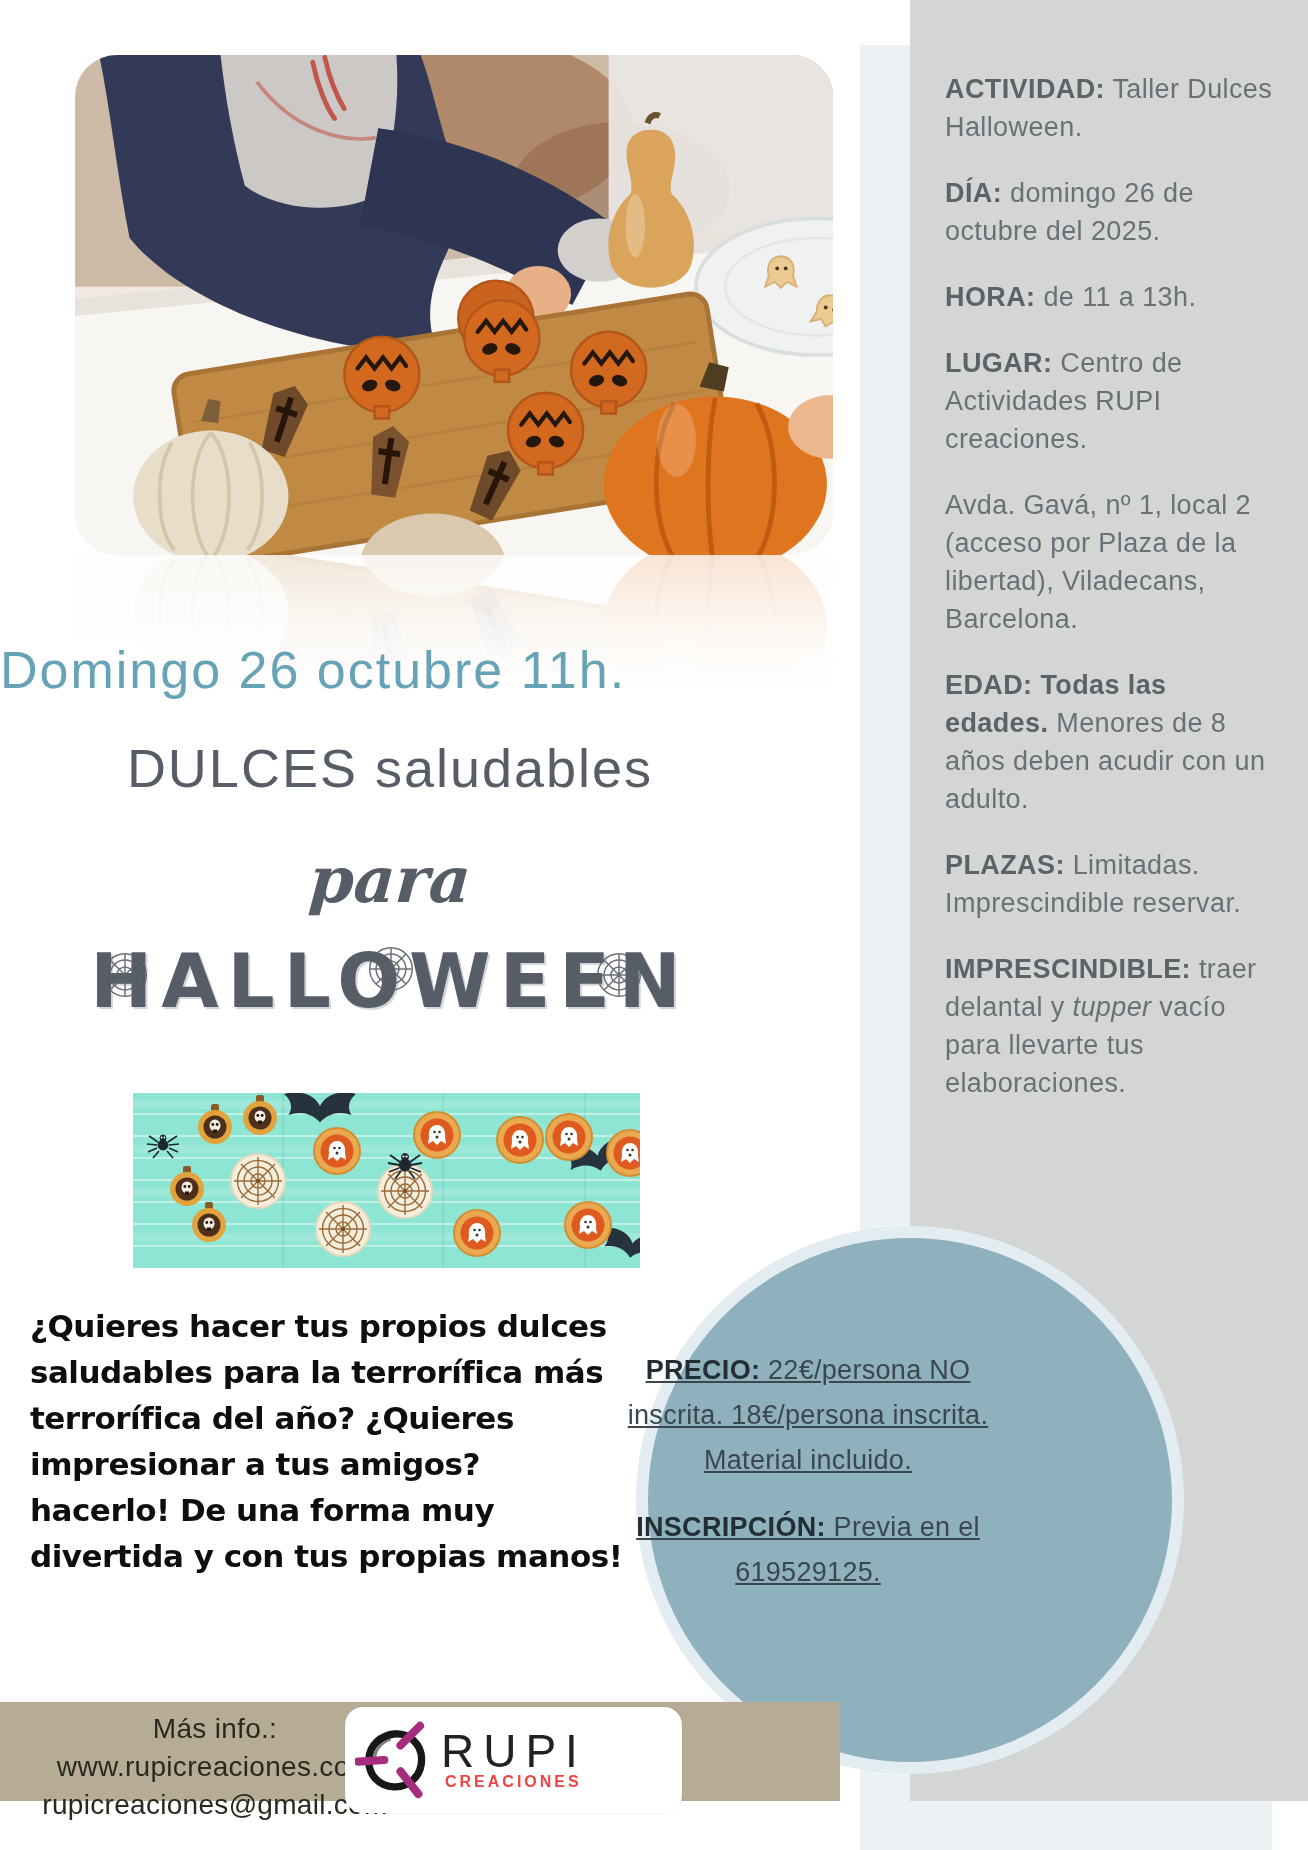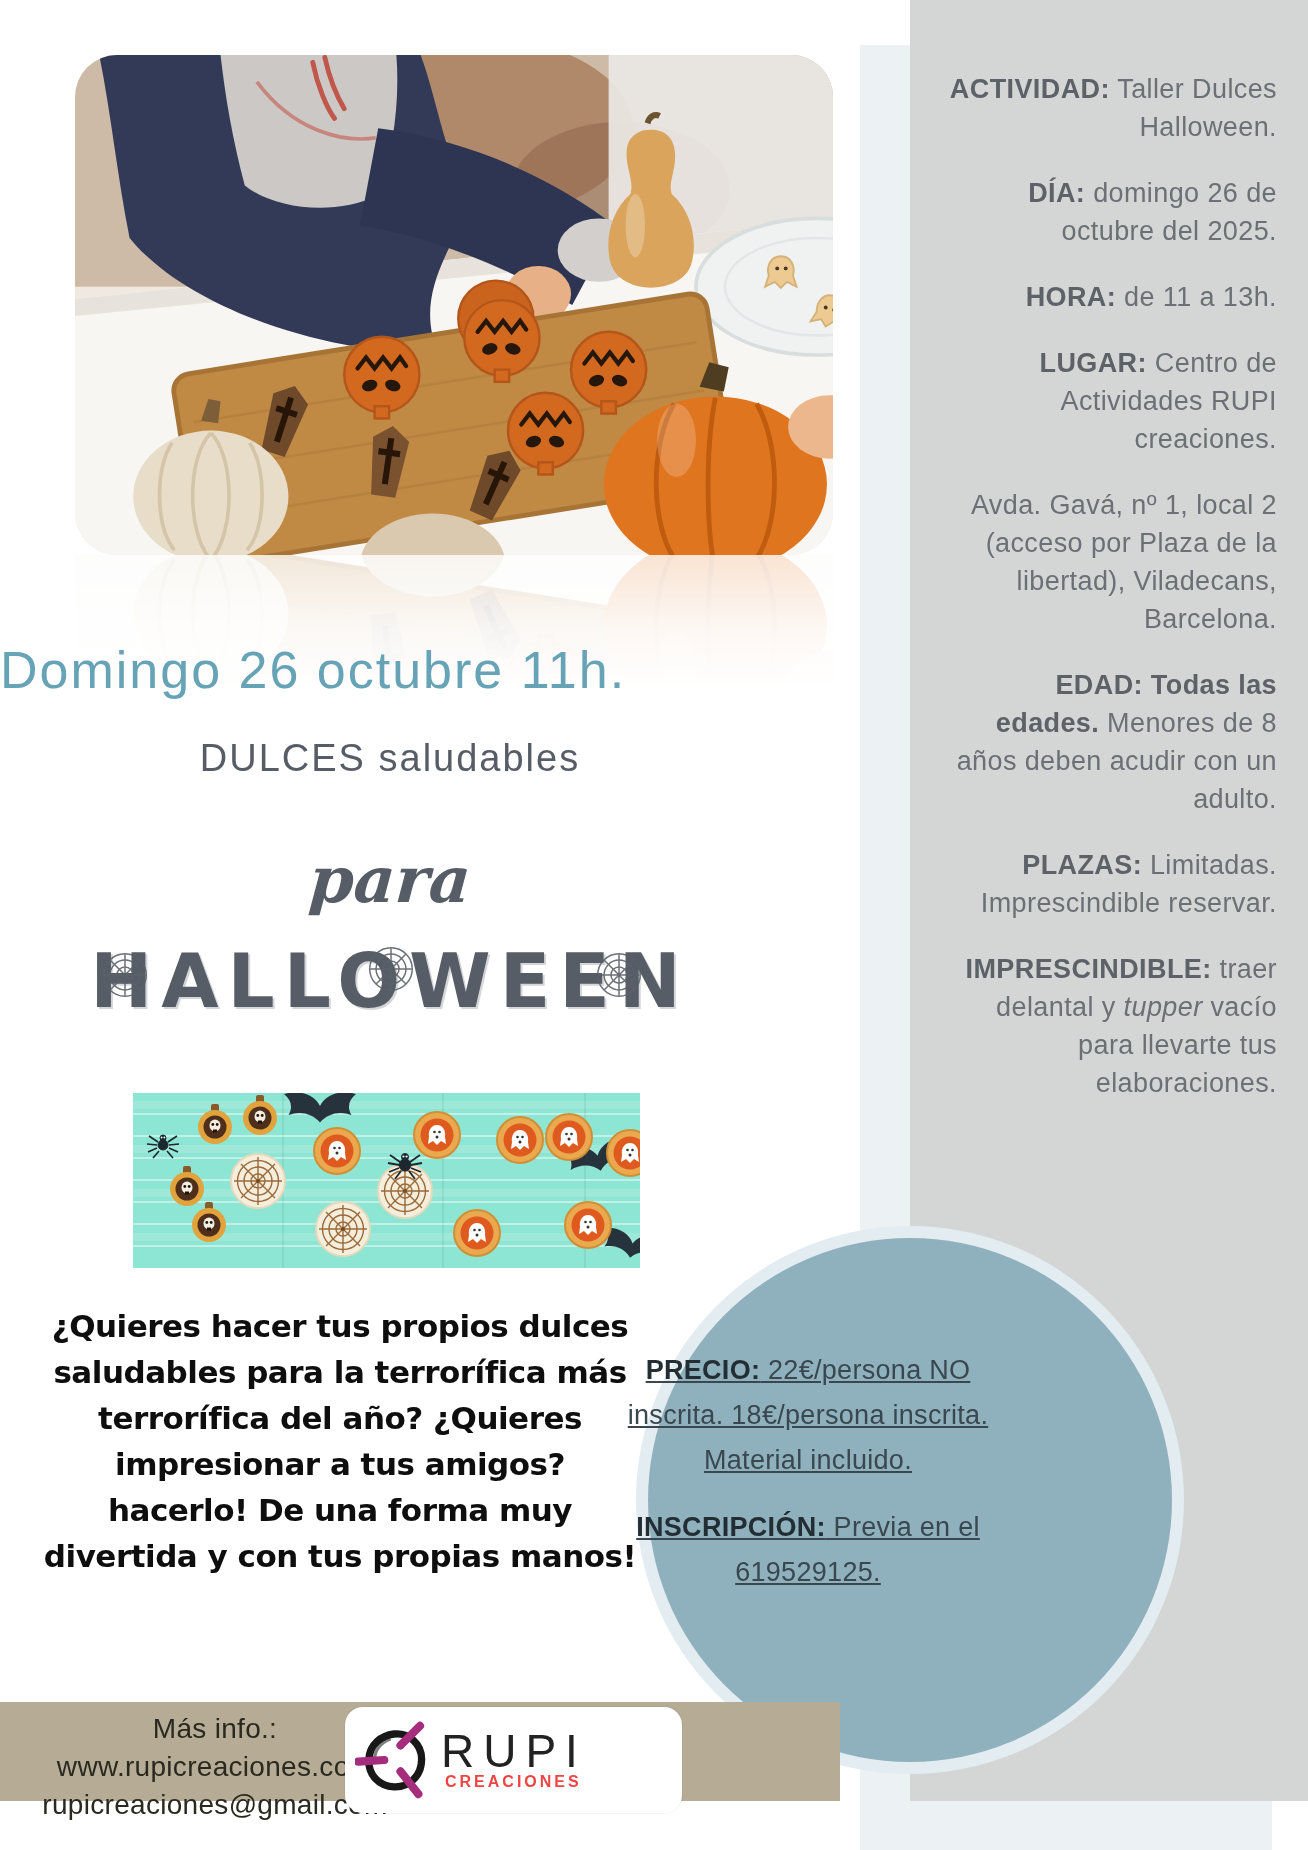--- a/index.html
+++ b/index.html
@@ -10,54 +10,54 @@
   }
   .abs{position:absolute;}
 
   
   .pale-col{left:860px;top:45px;width:412px;height:1805px;background:var(--c-pale-panel,#ecf2f4);}
   .gray-col{left:910px;top:0;width:398px;height:1801px;background:var(--c-gray-panel,#d3d6d4);}
 
   
   .sidebar{left:945px;top:70px;width:332px;color:var(--c-sidebar-text,#6b7076);
     font-size:27px;line-height:38px;letter-spacing:.4px;}
-  .sidebar p{margin:0 0 28px 0;text-align:right;}
+  .sidebar p{margin:0 0 28px 0;}
   .sidebar b{font-weight:700;color:var(--c-sidebar-label,#5d6269);}
   .sidebar i{}
 
   
   .photo1{left:75px;top:55px;width:758px;height:500px;border-radius:42px;overflow:hidden;}
   .photo1 svg{display:block;width:100%;height:100%;}
   .photo1-reflection{left:75px;top:555px;width:758px;height:135px;overflow:hidden;}
   .photo1-reflection svg{display:block;width:758px;height:500px;opacity:.35;}
   .photo1-reflection::after{content:"";position:absolute;inset:0;
     background:linear-gradient(to bottom,rgba(255,255,255,.45) 0%,rgba(255,255,255,.85) 55%,#fff 100%);}
 
   
   .title-date{left:0;top:640px;width:780px;text-align:left;
     font-size:52px;letter-spacing:2px;color:var(--c-date-title,#67a3b7);font-weight:400;}
   .title-main{left:0;top:737px;width:780px;text-align:center;
-    font-size:38px;letter-spacing:2px;color:var(--c-heading,#575d66);font-weight:400;}
+    font-size:54px;letter-spacing:2px;color:var(--c-heading,#575d66);font-weight:400;}
   .title-para{left:0;top:842px;width:780px;text-align:center;
     font-family:"DejaVu Serif",serif;font-style:italic;font-weight:700;
     font-size:64px;color:var(--c-heading,#575d66);transform:skewX(-4deg);}
   .title-halloween{left:0;top:938px;width:780px;text-align:center;
     font-family:"DejaVu Sans",sans-serif;font-weight:800;font-size:74px;
     letter-spacing:9px;color:var(--c-heading,#575d66);
     text-shadow:2px 2px 0 rgba(87,93,102,.25);}
   .web{width:46px;height:46px;opacity:.9;}
   .web svg{display:block;width:100%;height:100%;}
   .web1{left:102px;top:952px;} .web2{left:368px;top:946px;} .web3{left:596px;top:952px;}
 
   
   .photo2{left:133px;top:1093px;width:507px;height:175px;overflow:hidden;}
   .photo2 svg{display:block;width:100%;height:100%;}
 
   
-  .intro{left:30px;top:1303px;width:620px;text-align:center;
+  .intro{left:30px;top:1303px;width:620px;text-align:left;
     font-family:"DejaVu Sans",sans-serif;font-weight:700;font-size:31px;
     line-height:46px;color:var(--c-intro-text,#0e0e0e);letter-spacing:-0.5px;}
 
   
   .circle-ring{left:636px;top:1226px;width:548px;height:548px;border-radius:50%;
     background:var(--c-circle-ring,#e3ecf0);}
   .price-circle{left:648px;top:1238px;width:524px;height:524px;border-radius:50%;
     background:var(--c-circle-fill,#8fb1be);}
   .circle-text{left:612px;top:1348px;width:392px;text-align:center;
     font-size:27px;line-height:45px;color:var(--c-circle-text,#3a474f);letter-spacing:.3px;text-decoration:underline;}

